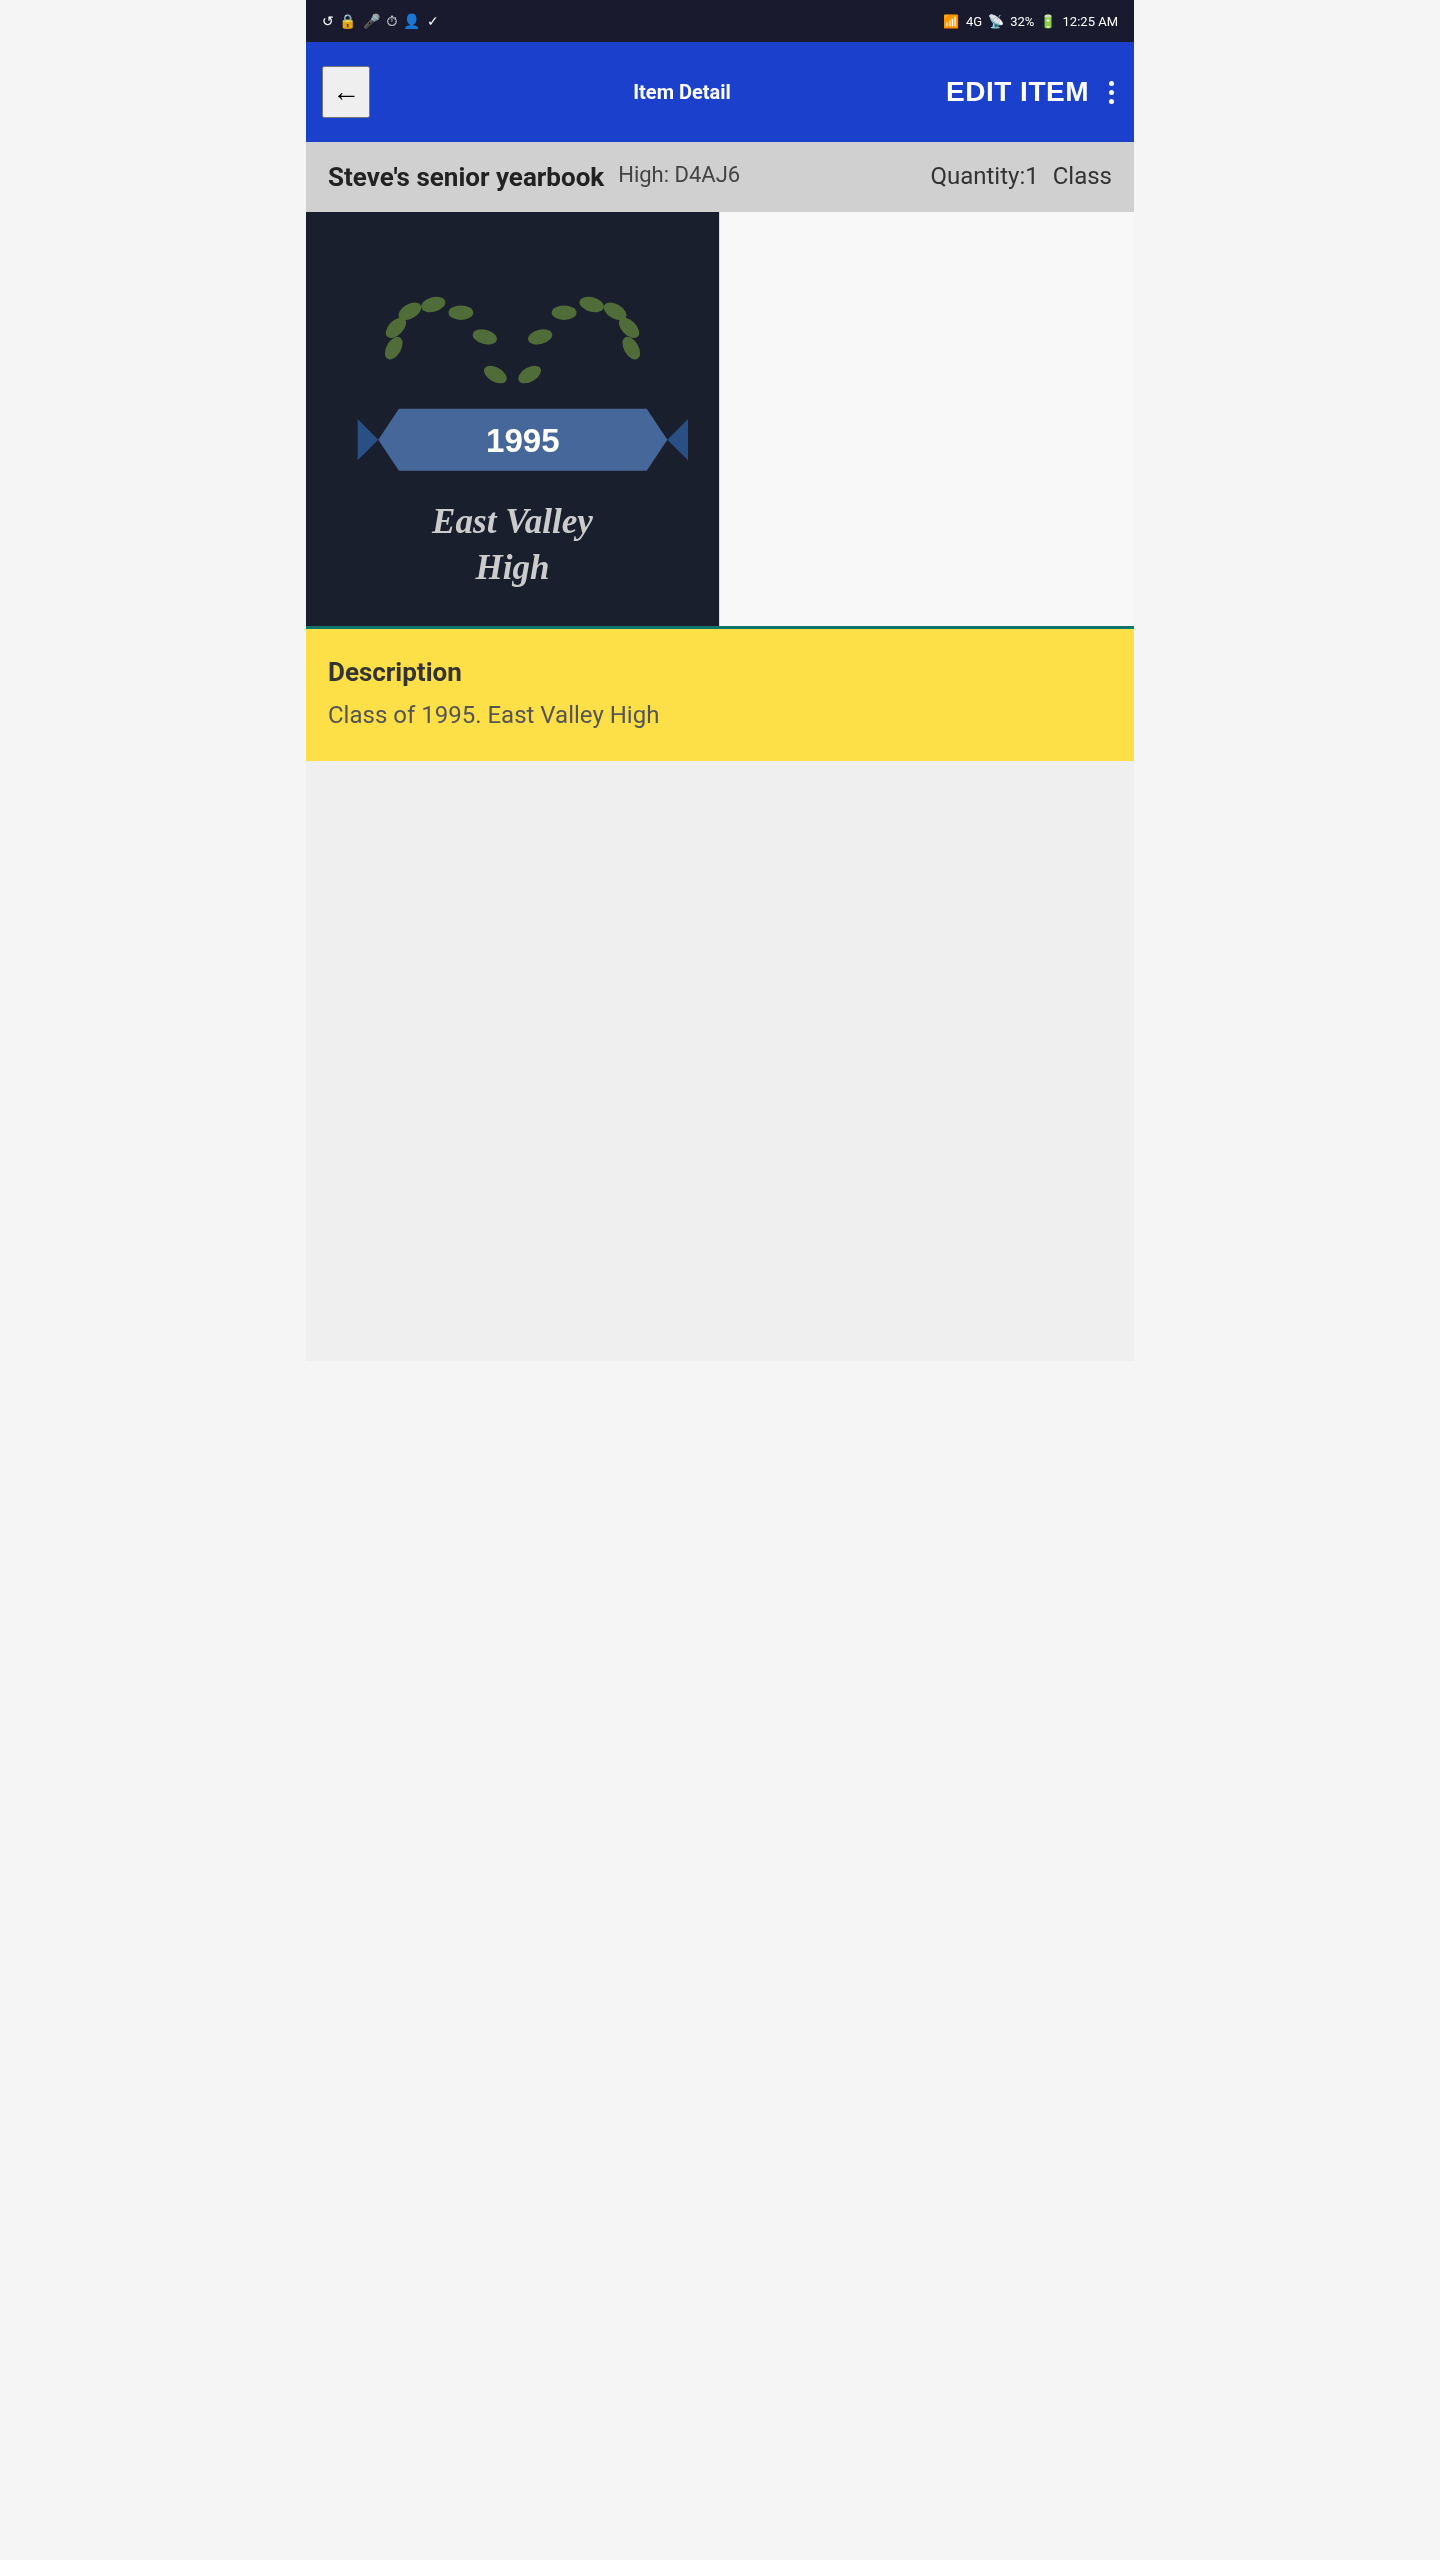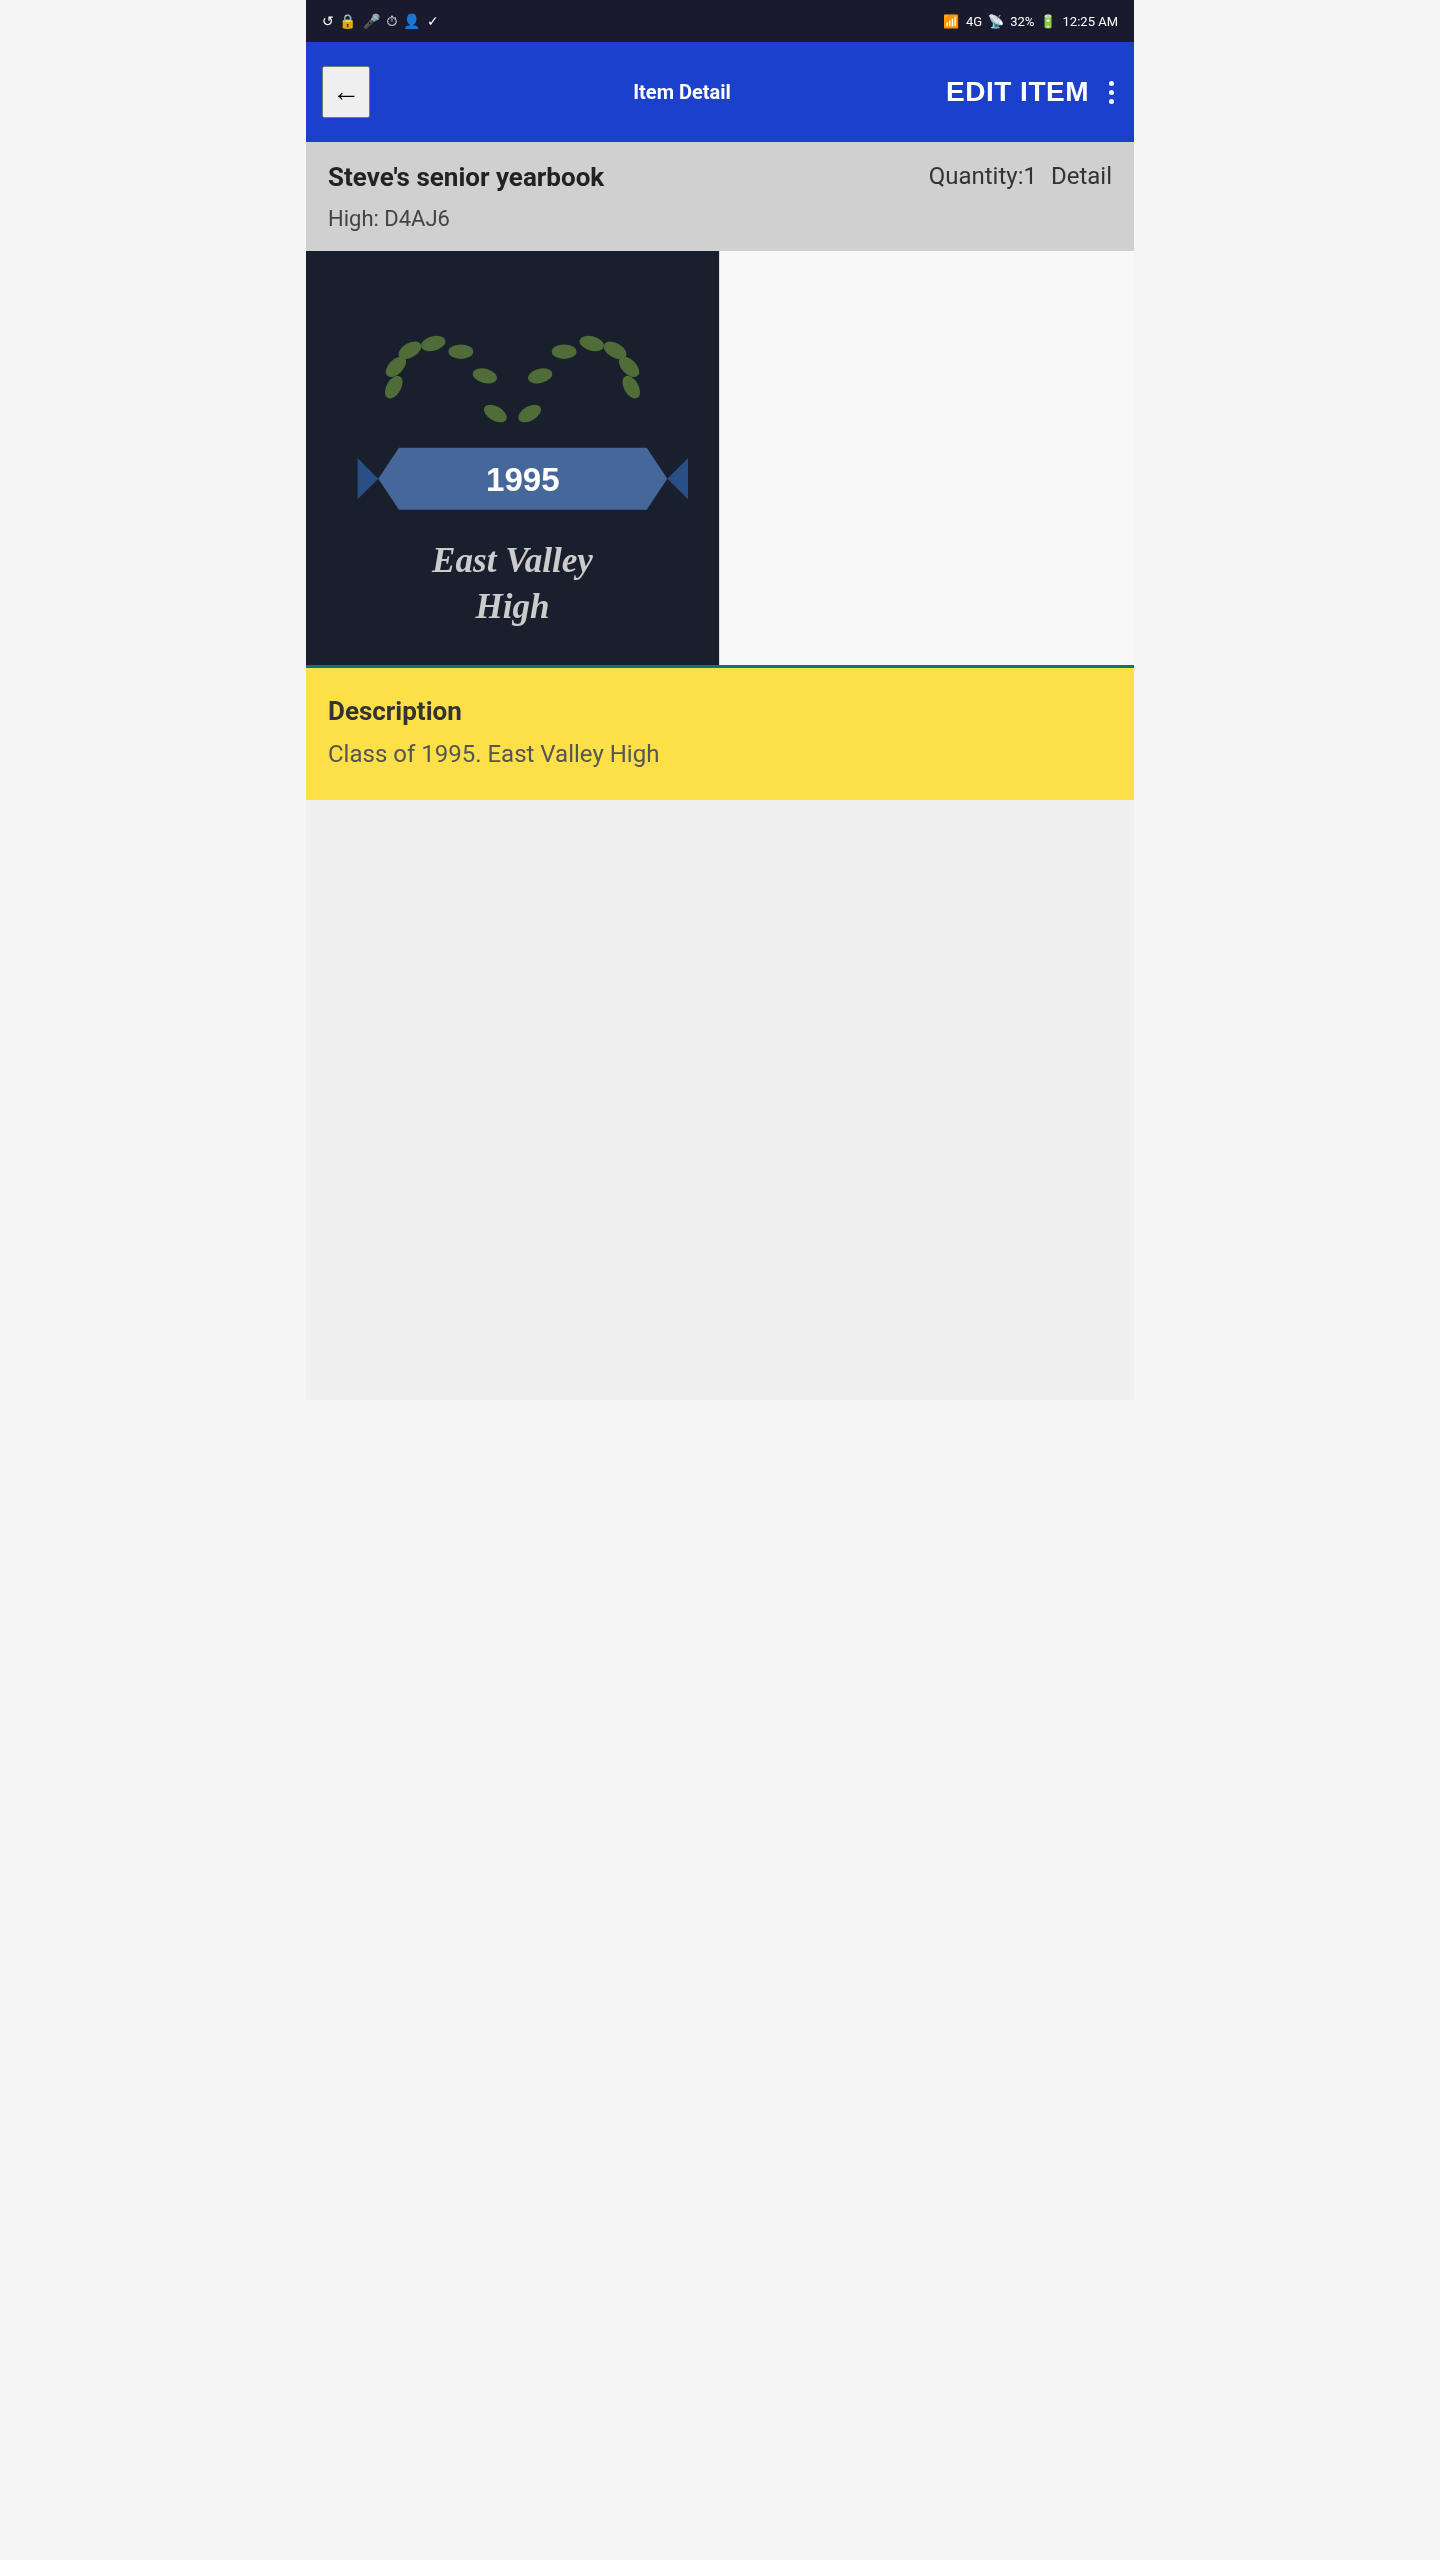--- a/index.html
+++ b/index.html
@@ -109,21 +109,21 @@
     .item-header {
       background: #d0d0d0;
       padding: 20px 22px 20px 22px;
       display: flex;
       justify-content: space-between;
       align-items: flex-start;
     }
 
     .item-header-left {
       display: flex;
-      flex-direction: column;
+      flex-direction: row;
       gap: 14px;
     }
 
     .item-name {
       font-size: 26px;
       font-weight: bold;
       color: #222;
     }
 
     .item-tote {
@@ -250,21 +250,21 @@
   </div>
 </div>
 
 <div class="item-header">
   <div class="item-header-left">
     <span class="item-name">Steve's senior yearbook</span>
     <span class="item-tote">High: D4AJ6</span>
   </div>
   <div class="item-header-right">
     <span class="item-quantity">Quantity:1</span>
-    <span class="item-location">Detail</span>
+    <span class="item-location">Class</span>
   </div>
 </div>
 
 <div class="image-grid">
   <div class="image-cell">
     <div class="yearbook-image">
       <svg class="yearbook-svg" viewBox="0 0 400 400" xmlns="http://www.w3.org/2000/svg">
 
         <rect width="400" height="400" fill="#1a1f2e"></rect>
 

